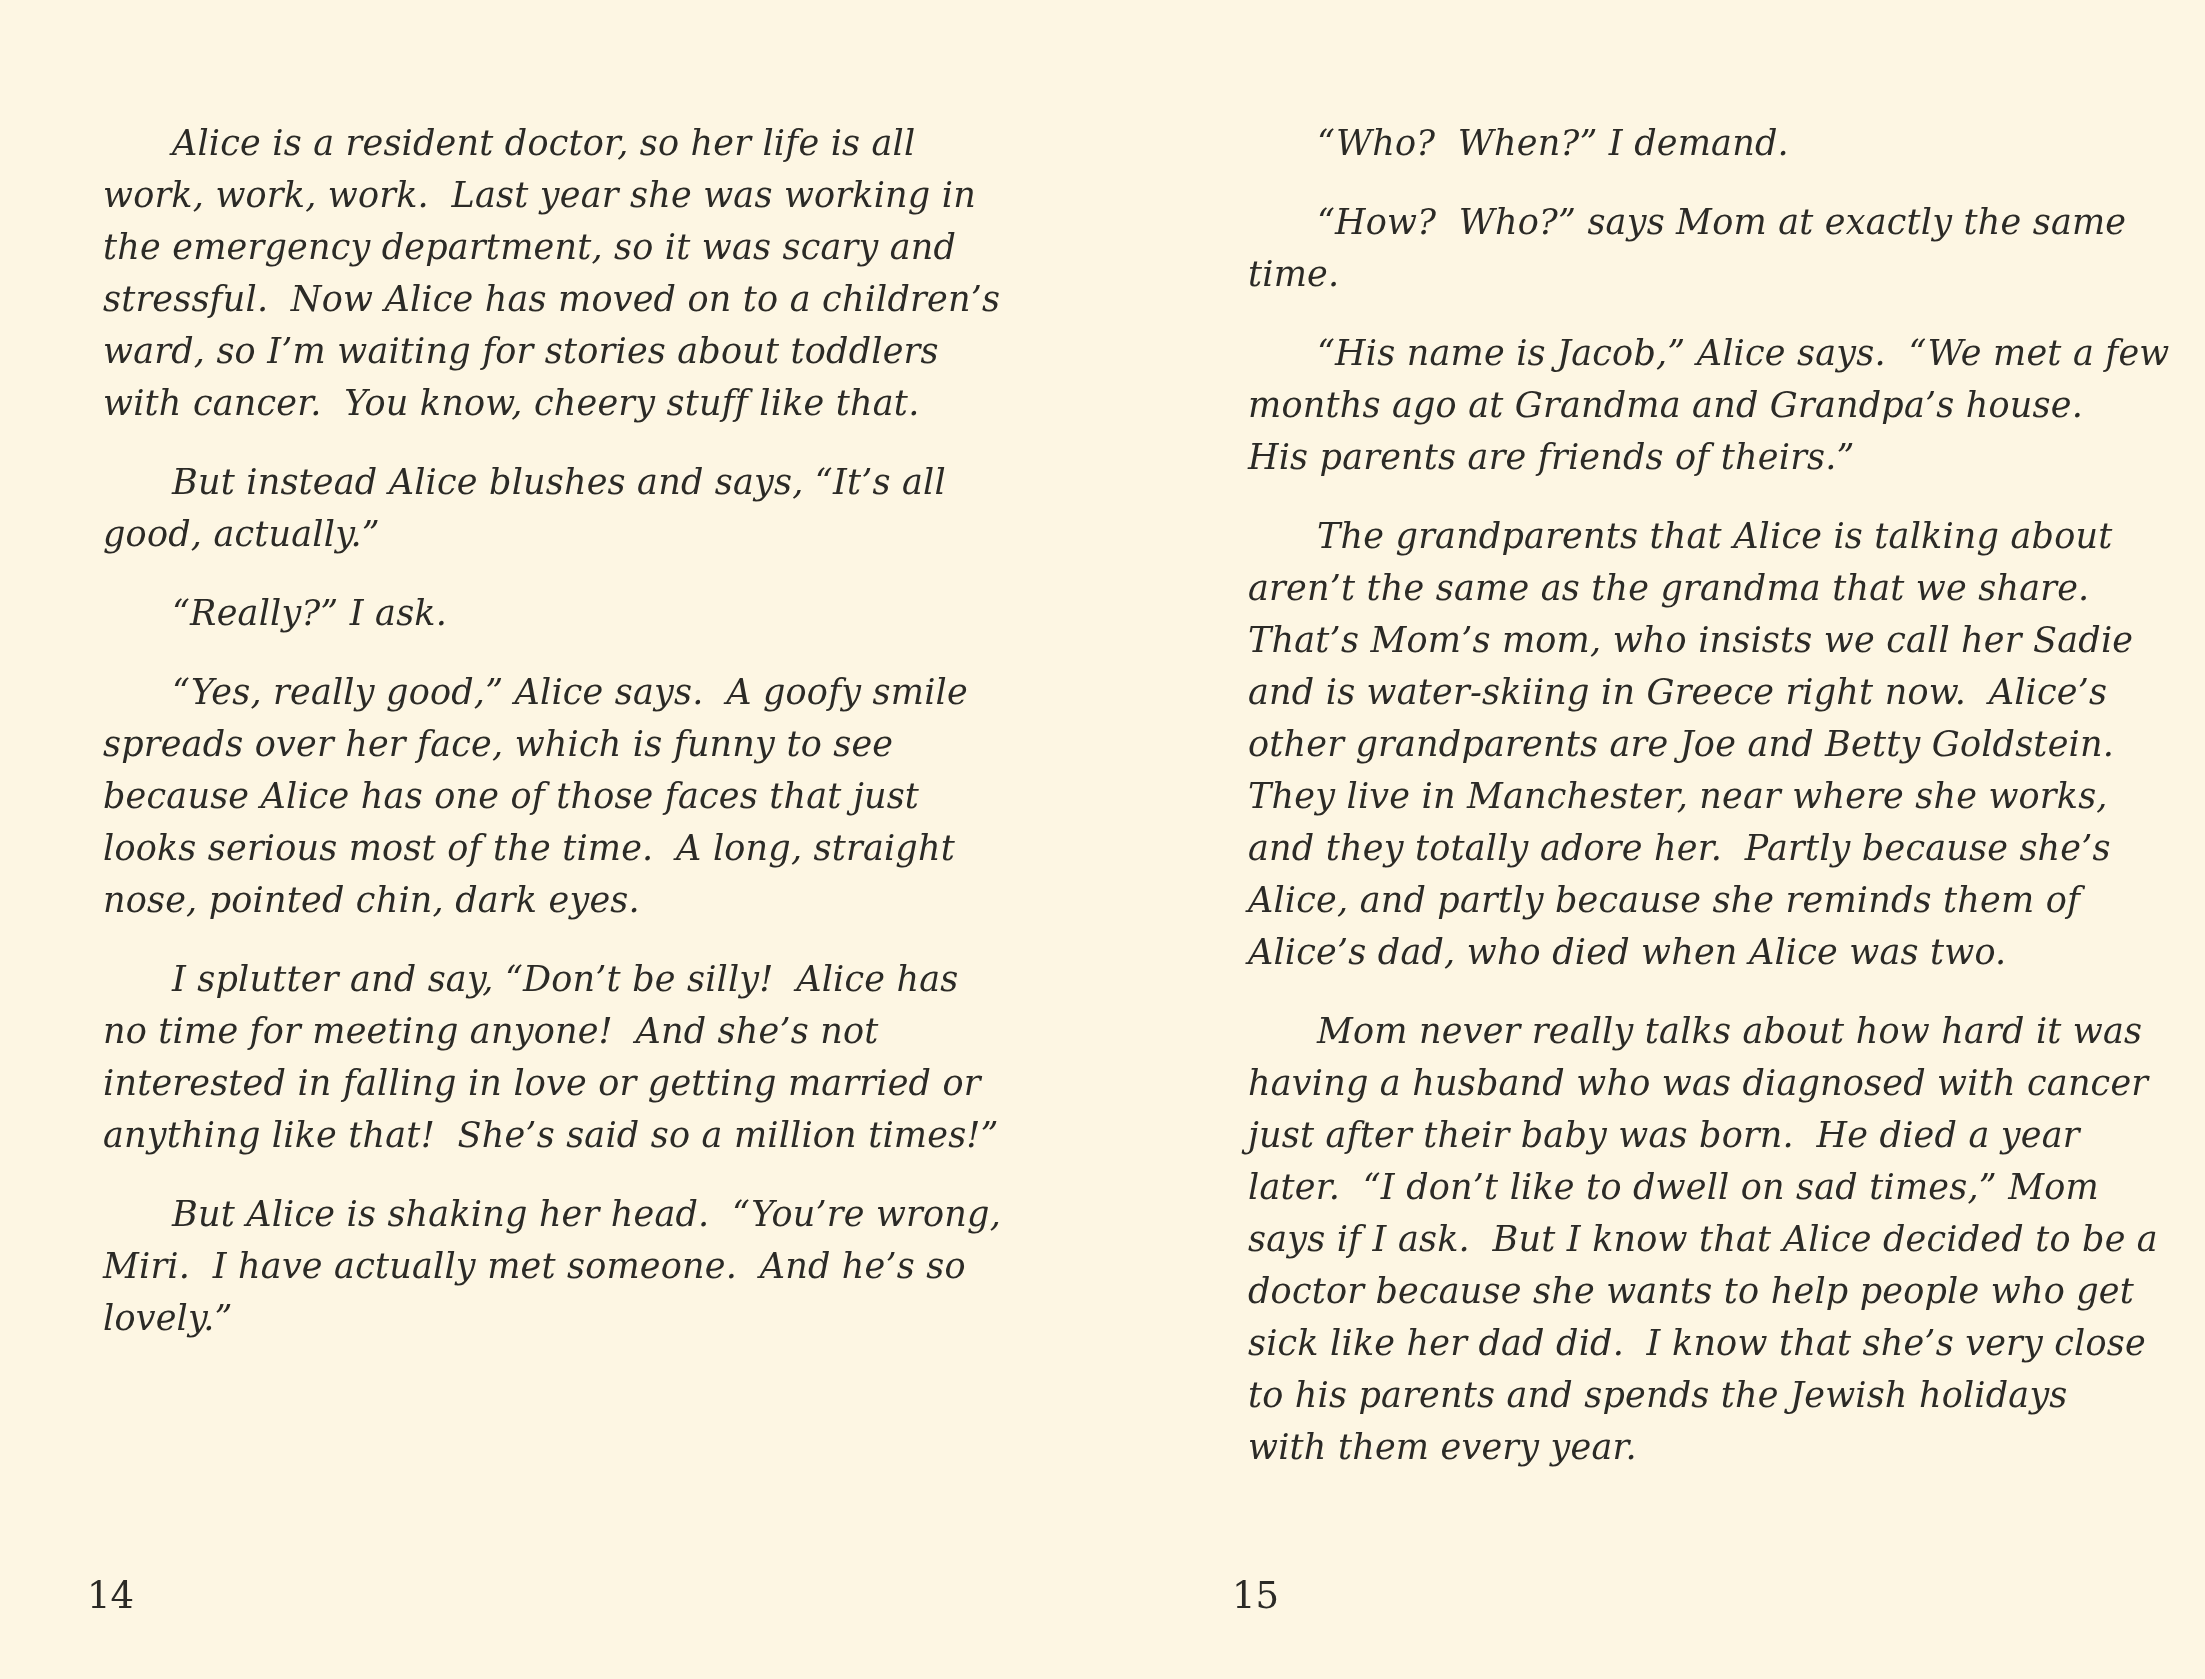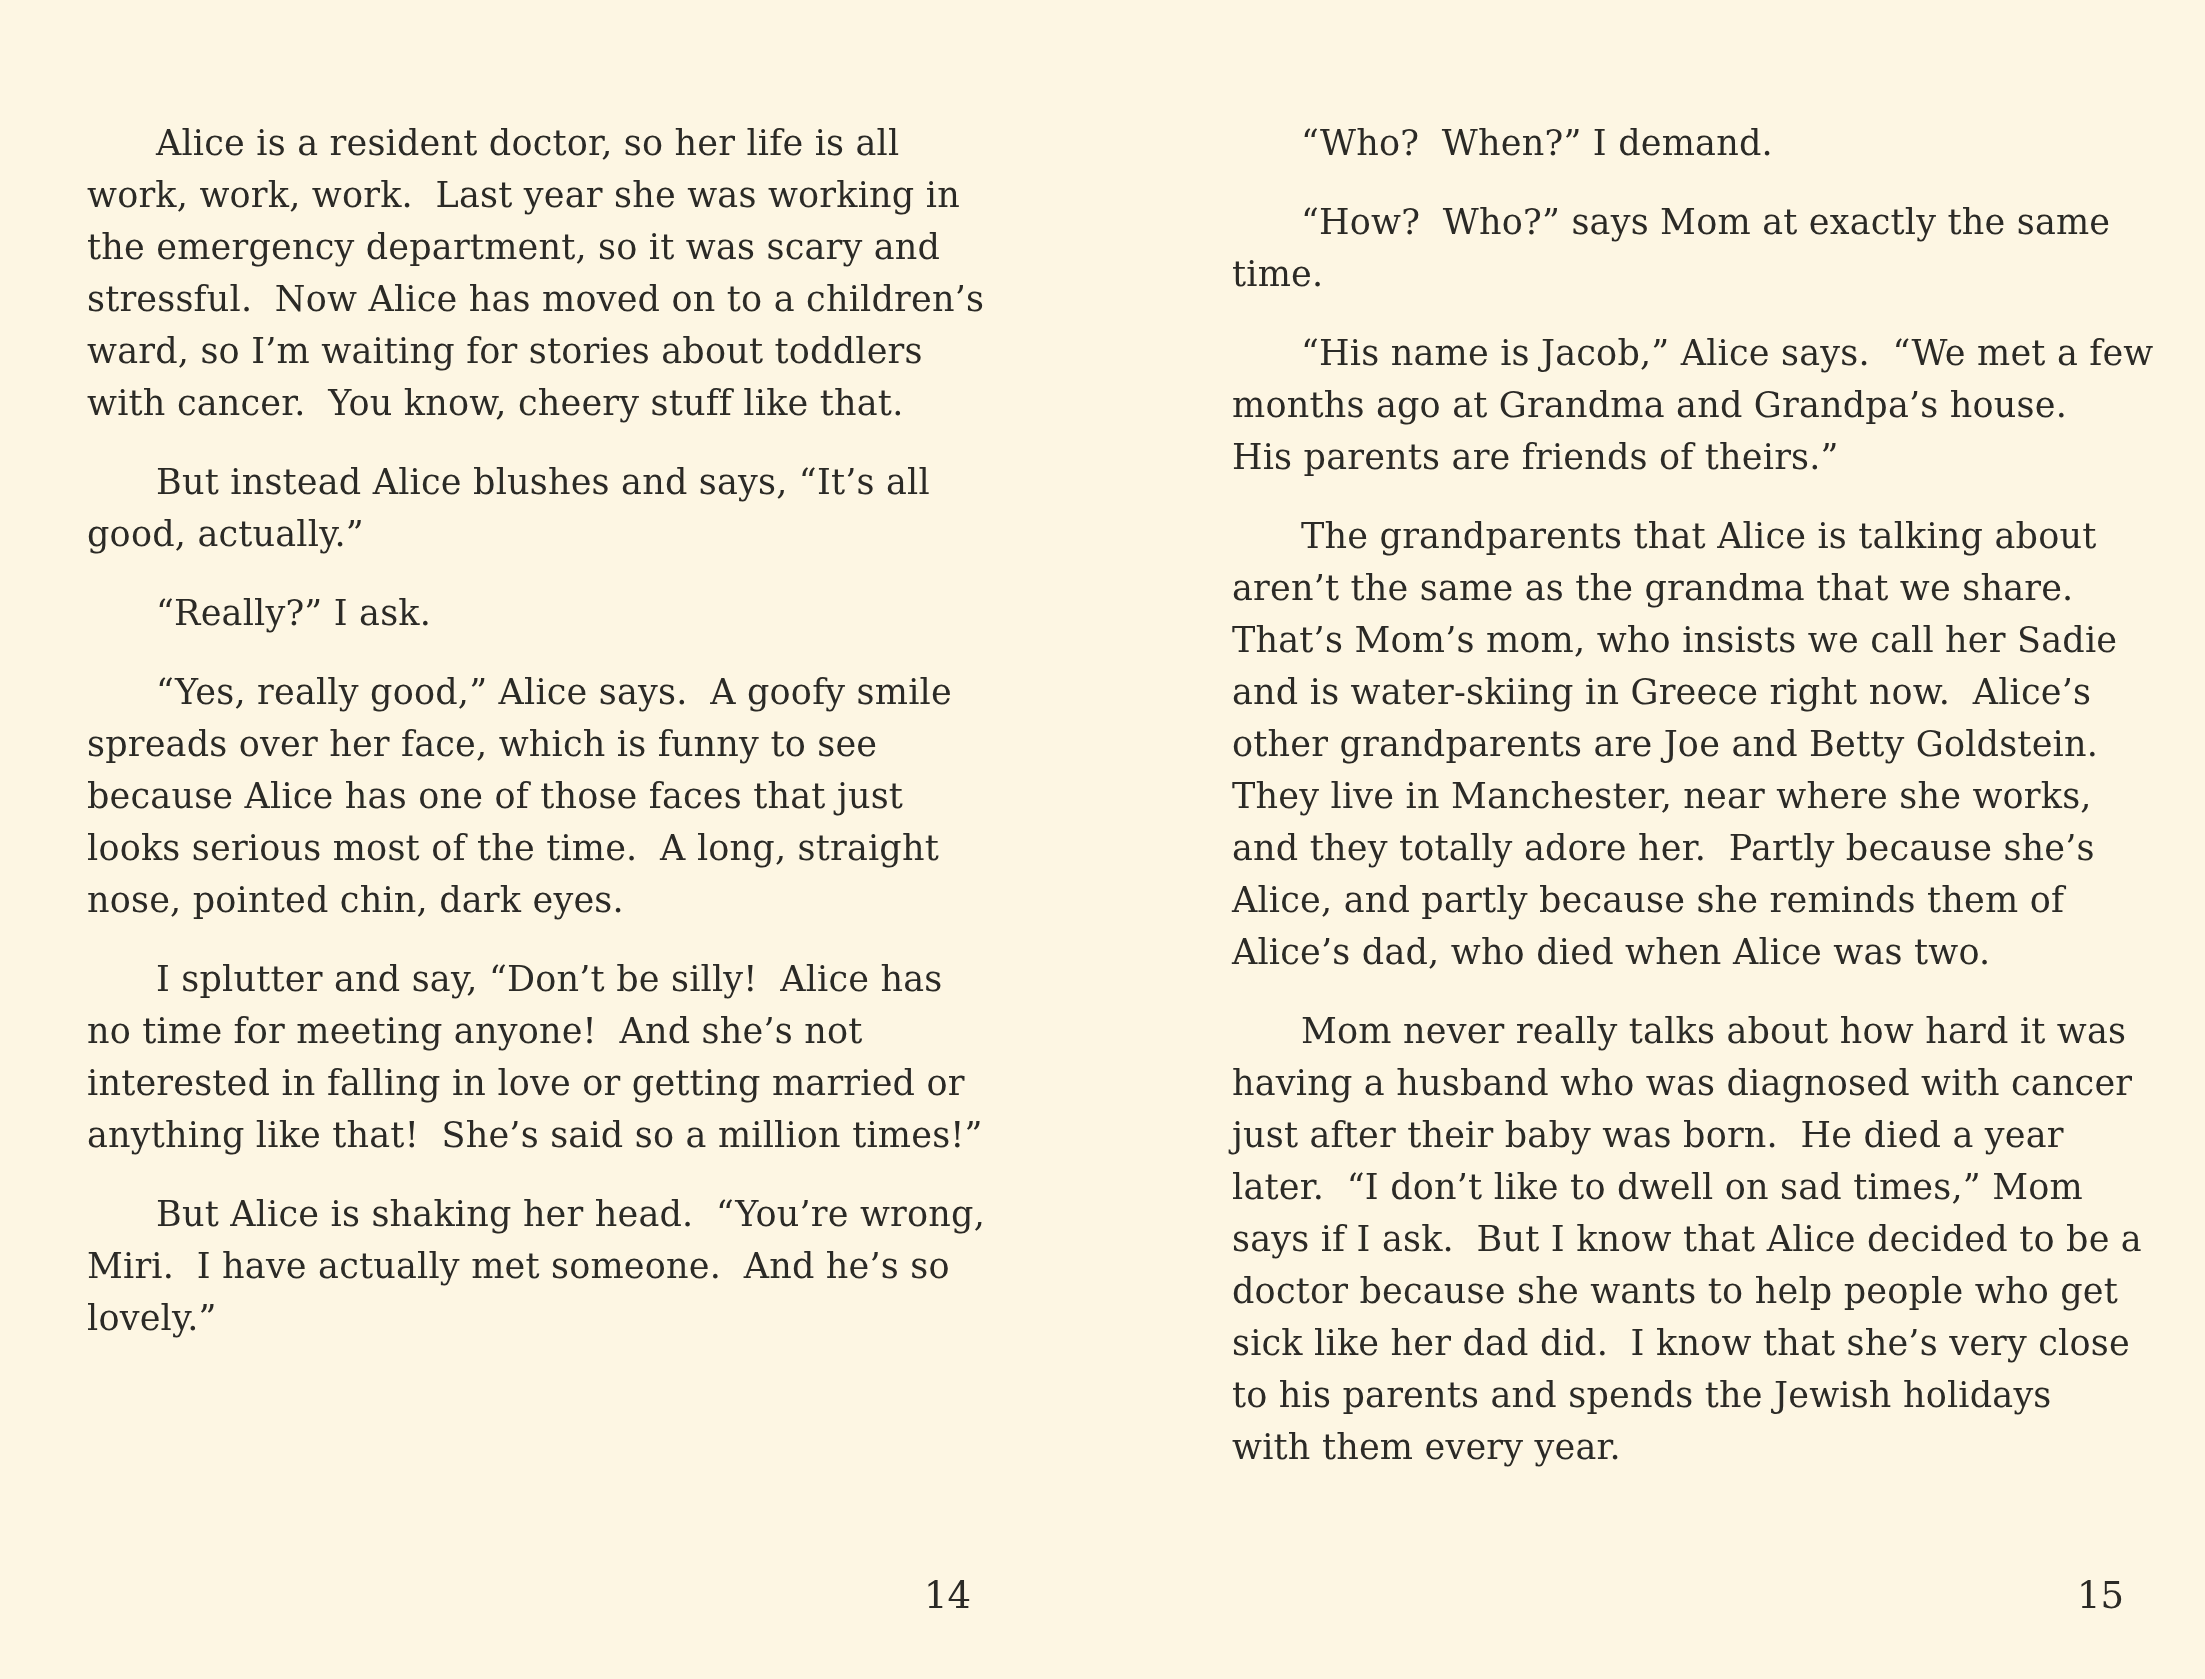--- a/index.html
+++ b/index.html
@@ -22,37 +22,38 @@
   .page {
     position: absolute;
     top: 0;
     height: 1679px;
   }
   .page.left  { left: 87px;  width: 884px; }
   .page.right { left: 1232px; width: 892px; }
   .page-text {
     position: absolute;
     top: 117px;
-    left: 0;
+    left: 16px;
     width: 100%;
+    font-style: italic;
   }
   .page-text p {
     margin: 0 0 27px 0;
     font-size: 35px;
     line-height: 52px;
     text-indent: 69px;
     white-space: pre;
     letter-spacing: 0.2px;
   }
   .page-number {
     position: absolute;
     top: 1574px;
     left: 0;
     width: 100%;
-    text-align: right;
+    text-align: left;
     font-size: 37px;
     line-height: 44px;
   }
 </style>
 </head>
 <body>
 
 <main class="book-spread">
 
   <section class="page left">

